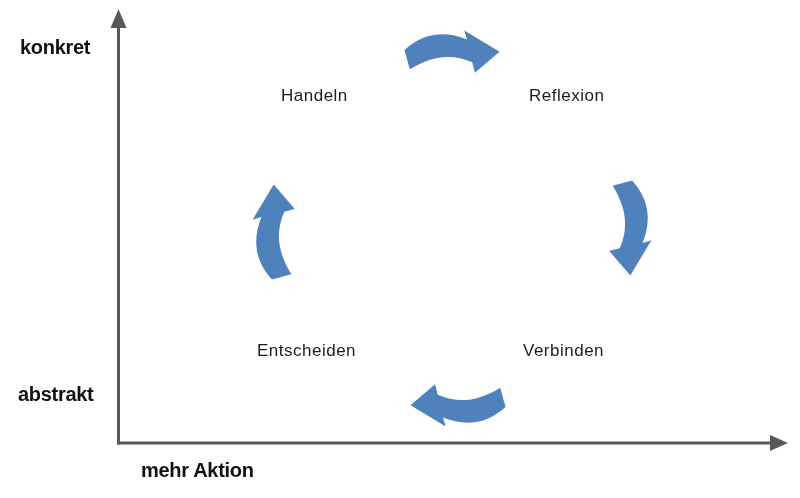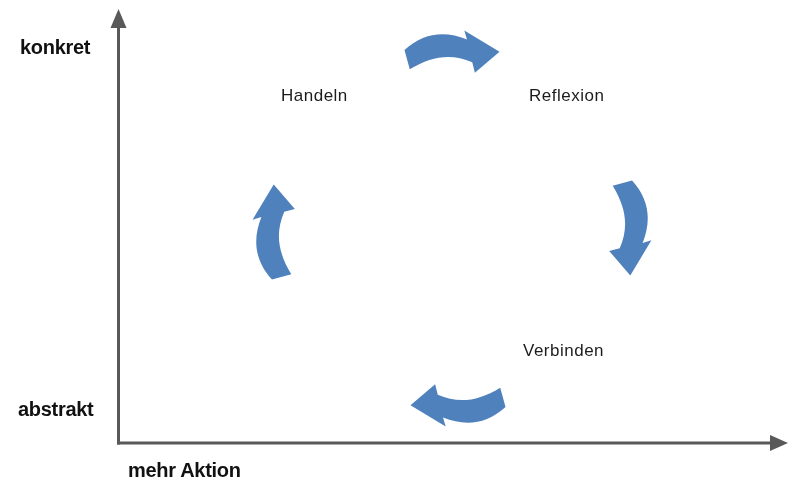--- a/index.html
+++ b/index.html
@@ -80,20 +80,21 @@
     </g>
     <g transform="translate(458,400) rotate(180) scale(0.88) translate(-60,-32)">
       <path class="cycle-arrow" d="M6 24 C 28 4, 52 2, 77 12 L 74 2 L 114 26 L 86 50 L 83 38 C 60 28, 38 30, 12 46 Z"></path>
     </g>
     <g transform="translate(279,232) rotate(-90) scale(0.88) translate(-60,-32)">
       <path class="cycle-arrow" d="M6 24 C 28 4, 52 2, 77 12 L 74 2 L 114 26 L 86 50 L 83 38 C 60 28, 38 30, 12 46 Z"></path>
     </g>
   </svg>
 
   <div class="axis-label" style="left:20px;top:37px;">konkret</div>
-  <div class="axis-label" style="left:18px;top:399px;">abstrakt</div>
-  <div class="axis-label" style="left:128px;top:460px;">mehr Aktion</div>
+  <div class="axis-label" style="left:18px;top:384px;">abstrakt</div>
+  <div class="axis-label" style="left:141px;top:460px;">mehr Aktion</div>
 
   <div class="stage-label" style="left:281px;top:87px;">Handeln</div>
   <div class="stage-label" style="left:523px;top:342px;">Verbinden</div>
   <div class="stage-label" style="left:529px;top:87px;">Reflexion</div>
+  <div class="stage-label" style="left:257px;top:342px;">Entscheiden</div>
 
 </div>
 
 </body></html>

